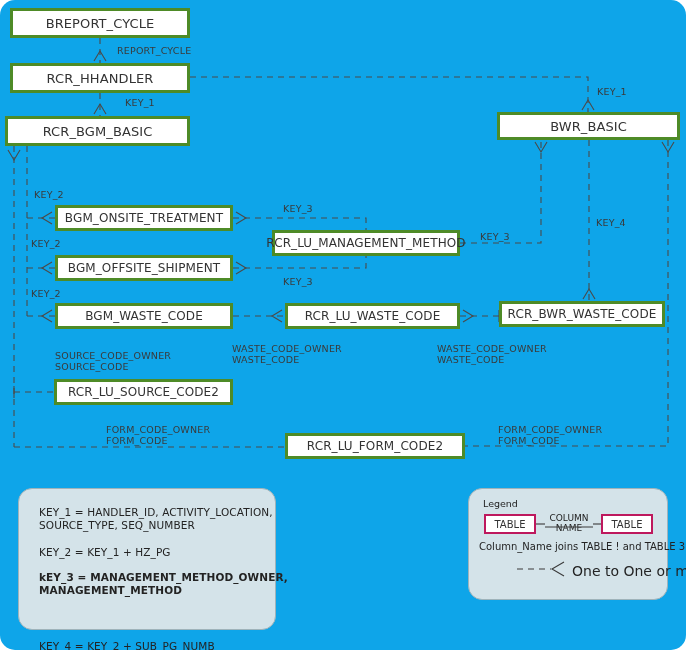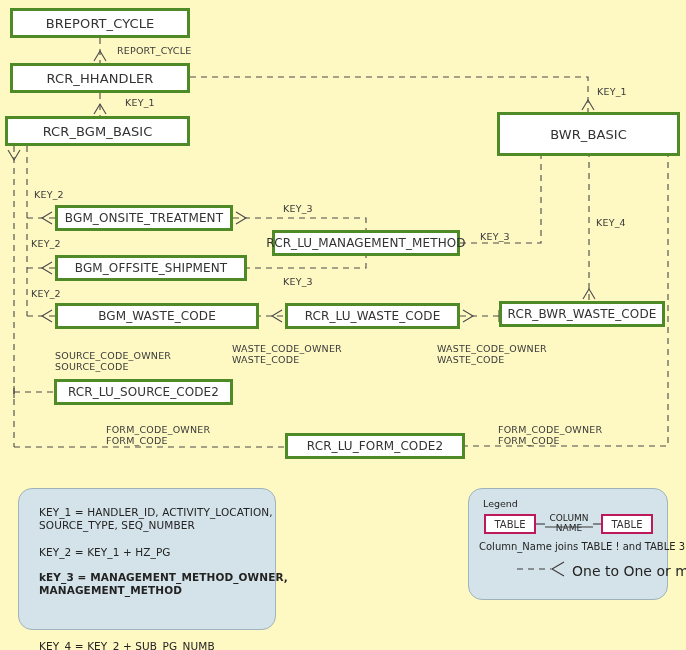--- a/index.html
+++ b/index.html
@@ -5,22 +5,23 @@
   * { box-sizing: border-box; }
   html, body {
     margin: 0; padding: 0;
     background: #ffffff;
     font-family: "DejaVu Sans", "Liberation Sans", sans-serif;
   }
   #canvas {
     position: relative;
     width: 686px;
     height: 650px;
-    background: #fef9c3;
+    background: #0ea5e9;
     overflow: hidden;
+    border-radius: 15px;
   }
   
   .entity {
     position: absolute;
     border: 3px solid #4e8b27;
     background: #ffffff;
     color: #333333;
     display: flex;
     align-items: center;
     justify-content: center;
@@ -165,33 +166,33 @@
   </div>
 
   <div class="entity" style="left:10px; top:63px; width:180px; height:30px;">
     <span>RCR_HHANDLER</span>
   </div>
 
   <div class="entity" style="left:5px; top:116px; width:185px; height:30px;">
     <span>RCR_BGM_BASIC</span>
   </div>
 
-  <div class="entity" style="left:497px; top:112px; width:183px; height:44px;">
+  <div class="entity" style="left:497px; top:112px; width:183px; height:28px;">
     <span>BWR_BASIC</span>
   </div>
 
   <div class="entity small" style="left:55px; top:205px; width:178px; height:26px;">
     <span>BGM_ONSITE_TREATMENT</span>
   </div>
 
-  <div class="entity small" style="left:55px; top:255px; width:192px; height:26px;">
+  <div class="entity small" style="left:55px; top:255px; width:178px; height:26px;">
     <span>BGM_OFFSITE_SHIPMENT</span>
   </div>
 
-  <div class="entity small" style="left:55px; top:303px; width:204px; height:26px;">
+  <div class="entity small" style="left:55px; top:303px; width:178px; height:26px;">
     <span>BGM_WASTE_CODE</span>
   </div>
 
   <div class="entity small" style="left:272px; top:230px; width:188px; height:26px;">
     <span>RCR_LU_MANAGEMENT_METHOD</span>
   </div>
 
   <div class="entity small" style="left:285px; top:303px; width:175px; height:26px;">
     <span>RCR_LU_WASTE_CODE</span>
   </div>

